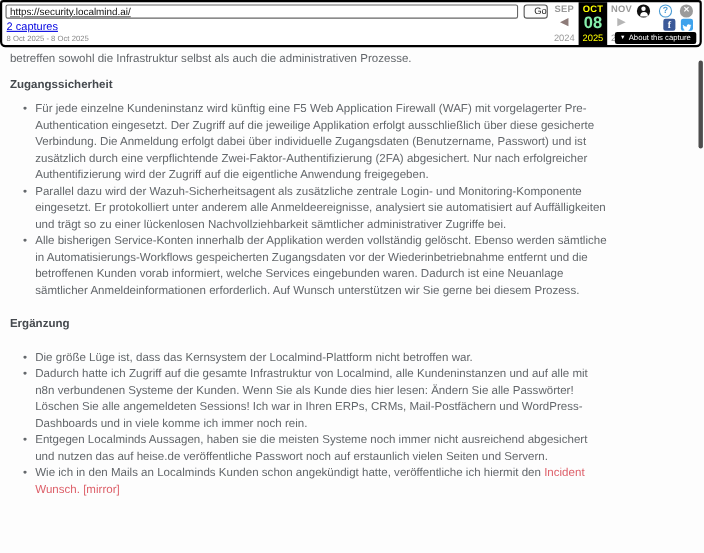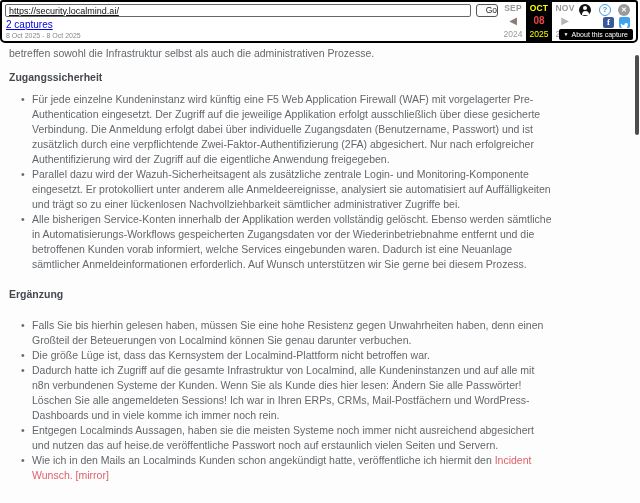--- a/index.html
+++ b/index.html
@@ -42,21 +42,21 @@
 
   .wb-datenav {
     position:absolute; left:498px; top:0; height:39px; display:flex;
   }
   .wb-col { width:26px; display:flex; flex-direction:column; align-items:center; justify-content:space-between; padding:1px 0 2px 0; }
   .wb-col.current { background:#000; }
   .wb-month { font-size:8.5px; font-weight:bold; color:#999; letter-spacing:.2px; }
   .wb-year  { font-size:8.5px; color:#999; }
   .wb-col.current .wb-month, .wb-col.current .wb-year { color:#ffff00; }
   .wb-day {
-    font-size:10px; font-weight:bold; color:#ef4444; line-height:16px; cursor:pointer;text-align:right;
+    font-size:15px; font-weight:bold; color:#86efac; line-height:16px; cursor:pointer;text-align:right;
   }
   .wb-arrow { font-size:10px; line-height:14px; cursor:pointer; }
   .wb-arrow.prev { color:#8d7b78; }
   .wb-arrow.next { color:#b5b5b5; }
 
   .wb-icons { position:absolute; left:577px; top:2px; width:55px; height:24px; }
   .wb-icon-circle {
     position:absolute; width:12px; height:12px; border-radius:50%;
     text-align:center; cursor:pointer;
   }
@@ -160,21 +160,20 @@
 
   <h4 class="section-heading">Zugangssicherheit</h4>
   <ul class="bullets">
     <li>Für jede einzelne Kundeninstanz wird künftig eine F5 Web Application Firewall (WAF) mit vorgelagerter Pre-Authentication eingesetzt. Der Zugriff auf die jeweilige Applikation erfolgt ausschließlich über diese gesicherte Verbindung. Die Anmeldung erfolgt dabei über individuelle Zugangsdaten (Benutzername, Passwort) und ist zusätzlich durch eine verpflichtende Zwei-Faktor-Authentifizierung (2FA) abgesichert. Nur nach erfolgreicher Authentifizierung wird der Zugriff auf die eigentliche Anwendung freigegeben.</li>
     <li>Parallel dazu wird der Wazuh-Sicherheitsagent als zusätzliche zentrale Login- und Monitoring-Komponente eingesetzt. Er protokolliert unter anderem alle Anmeldeereignisse, analysiert sie automatisiert auf Auffälligkeiten und trägt so zu einer lückenlosen Nachvollziehbarkeit sämtlicher administrativer Zugriffe bei.</li>
     <li>Alle bisherigen Service-Konten innerhalb der Applikation werden vollständig gelöscht. Ebenso werden sämtliche in Automatisierungs-Workflows gespeicherten Zugangsdaten vor der Wiederinbetriebnahme entfernt und die betroffenen Kunden vorab informiert, welche Services eingebunden waren. Dadurch ist eine Neuanlage sämtlicher Anmeldeinformationen erforderlich. Auf Wunsch unterstützen wir Sie gerne bei diesem Prozess.</li>
   </ul>
 
   <h4 class="section-heading second">Ergänzung</h4>
   <ul class="bullets second">
-    <li>Falls Sie bis hierhin gelesen haben, müssen Sie eine hohe Resistenz gegen Unwahrheiten haben, denn einen Großteil der Beteuerungen von Localmind können Sie genau darunter verbuchen.</li>
     <li>Die größe Lüge ist, dass das Kernsystem der Localmind-Plattform nicht betroffen war.</li>
     <li>Dadurch hatte ich Zugriff auf die gesamte Infrastruktur von Localmind, alle Kundeninstanzen und auf alle mit n8n verbundenen Systeme der Kunden. Wenn Sie als Kunde dies hier lesen: Ändern Sie alle Passwörter! Löschen Sie alle angemeldeten Sessions! Ich war in Ihren ERPs, CRMs, Mail-Postfächern und WordPress-Dashboards und in viele komme ich immer noch rein.</li>
     <li>Entgegen Localminds Aussagen, haben sie die meisten Systeme noch immer nicht ausreichend abgesichert und nutzen das auf heise.de veröffentliche Passwort noch auf erstaunlich vielen Seiten und Servern.</li>
     <li><span>Wie ich in den Mails an Localminds Kunden schon angekündigt hatte, veröffentliche ich hiermit den </span><a class="red-link">Incident Wunsch.</a> <a class="red-link">[mirror]</a></li>
   </ul>
 </div>
 
 <div class="scroll-thumb"></div>
 
 </body></html>

